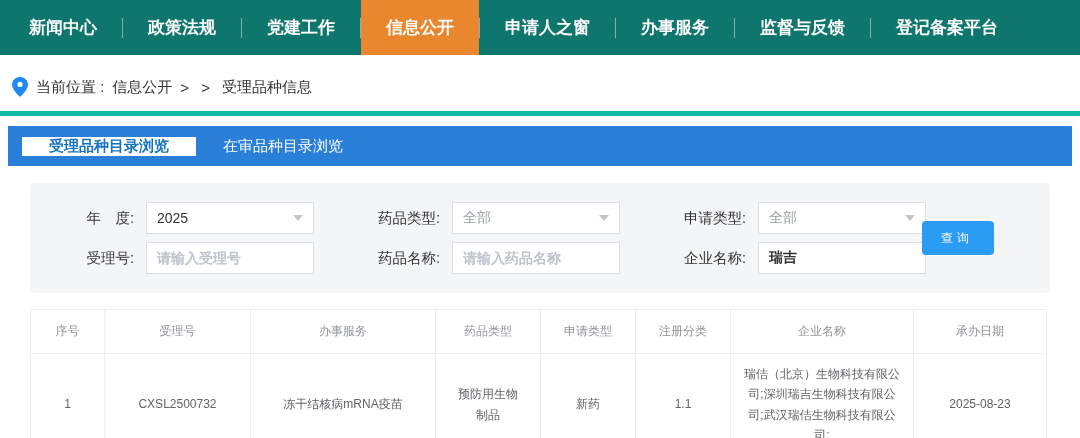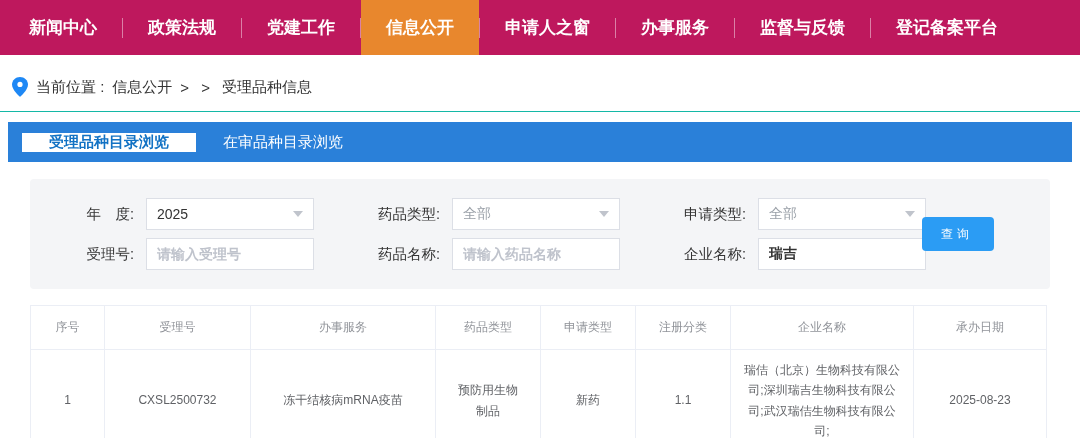--- a/index.html
+++ b/index.html
@@ -6,35 +6,35 @@
   html,body { margin:0; padding:0; }
   body {
     width:1080px; height:438px; overflow:hidden;
     background:#ffffff;
     font-family:"Liberation Sans","DejaVu Sans",sans-serif;
     -webkit-font-smoothing:antialiased;
   }
 
   
   .topnav {
-    height:55px; background:#be185d;
+    height:55px; background:#0f766e;
     display:flex; align-items:stretch; padding-left:4px;
   }
   .nav-item {
     display:flex; align-items:center; padding:0 25px;
     color:#fff; font-size:17px; font-weight:bold; white-space:nowrap; cursor:pointer;
   }
   .nav-item.active { background:#E8872D; }
   .nav-sep { width:1px; height:20px; background:rgba(255,255,255,.45); align-self:center; }
 
   
   .breadcrumb {
     display:flex; align-items:center; gap:8px;
     padding:22px 14px 14px 12px;
-    border-bottom:1px solid #14b8a6;
+    border-bottom:5px solid #14b8a6;
     font-size:15px; color:#333;
   }
   .breadcrumb .pin { width:16px; height:20px; flex:0 0 auto; }
   .crumb-sep { letter-spacing:4px; }
 
   
   .container { margin:10px 8px 0 8px; }
   .tabbar {
     background:#2A80D9; height:40px;
     display:flex; align-items:center; padding-left:14px;

